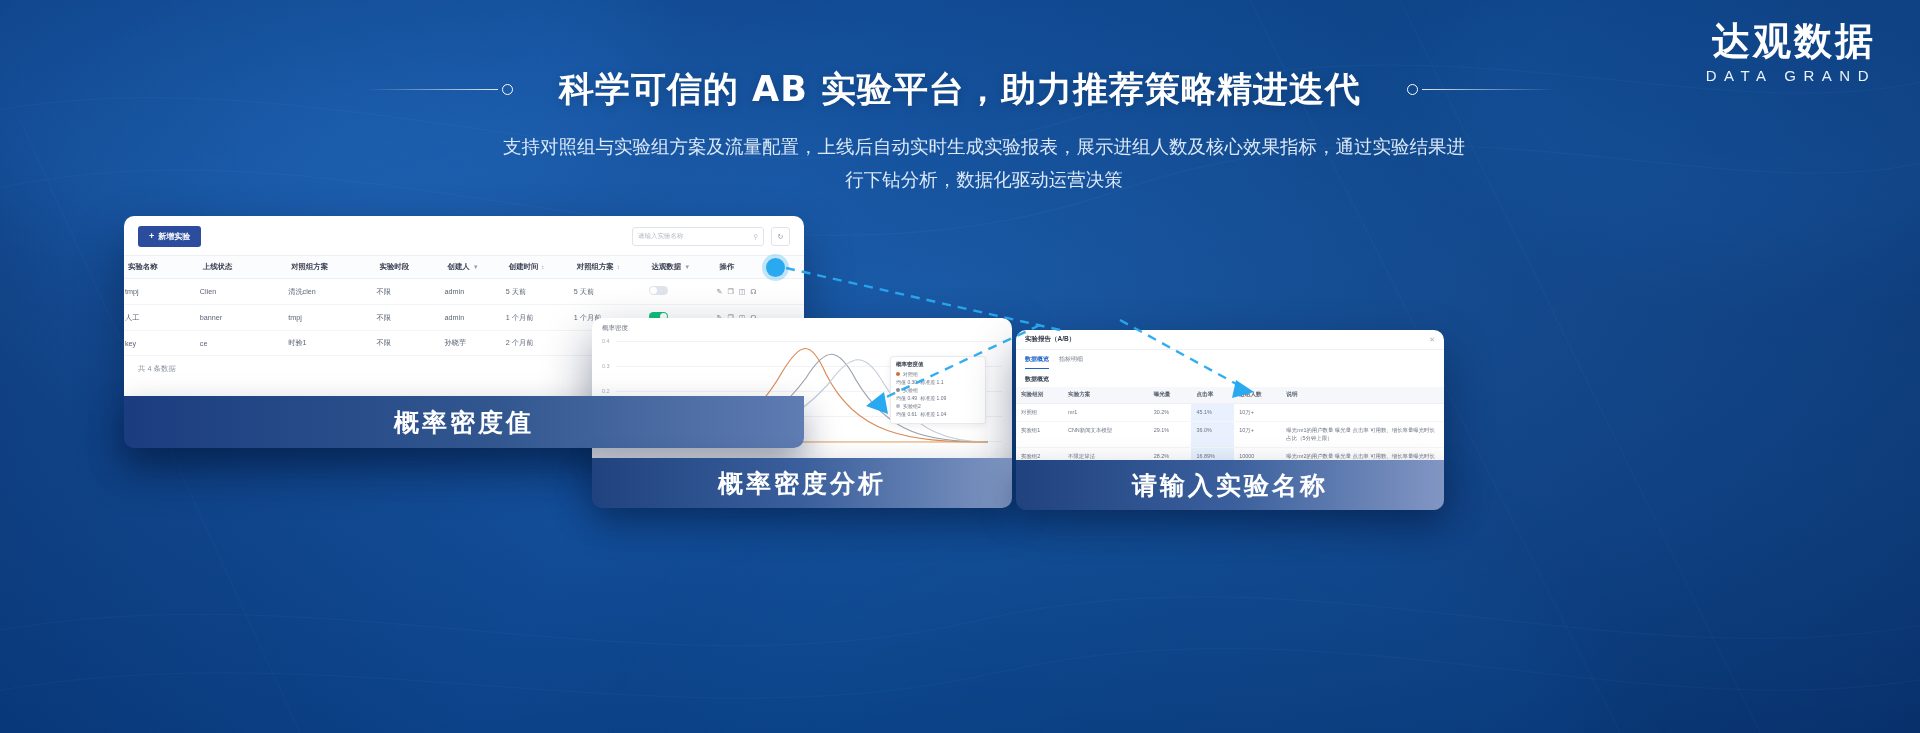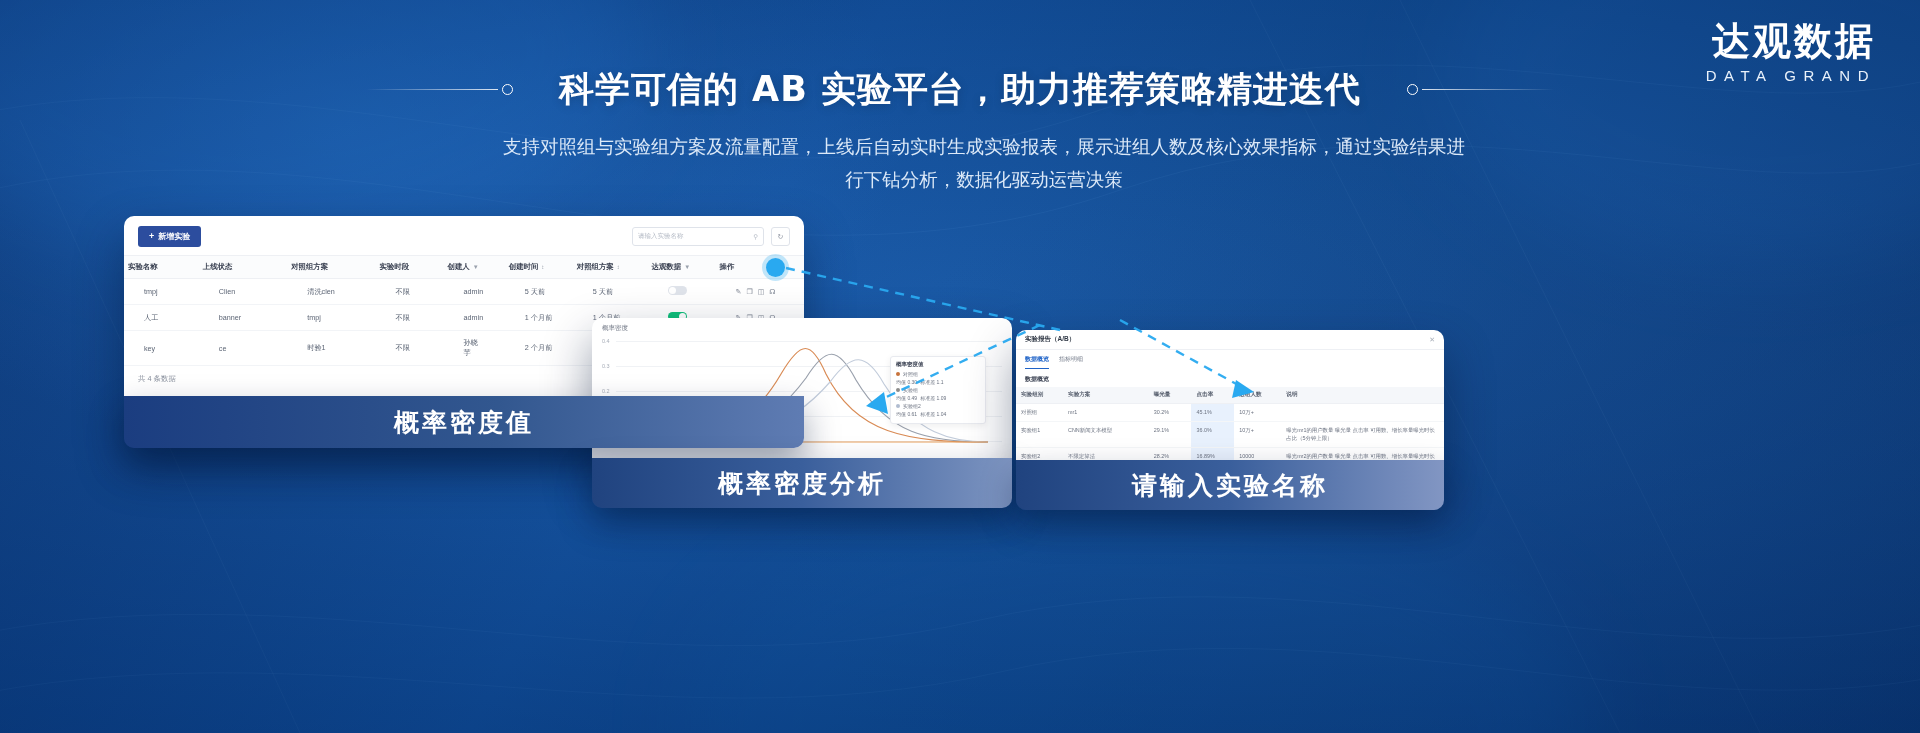--- a/index.html
+++ b/index.html
@@ -69,21 +69,21 @@
   .top-right{display:flex;align-items:center;gap:7px;}
   .srch{width:120px;height:17px;border:1px solid #dfe3ea;border-radius:3px;background:#fff;
     display:flex;align-items:center;justify-content:space-between;padding:0 5px;}
   .srch span{font-size:6.5px;color:#b3b9c4;}
   .ico-sq{width:17px;height:17px;border:1px solid #dfe3ea;border-radius:3px;background:#fff;
     display:flex;align-items:center;justify-content:center;font-size:7px;color:#8d93a0;}
 
   table.exp{width:100%;border-collapse:collapse;table-layout:fixed;}
   table.exp th{font-size:7.4px;color:#3a4152;font-weight:700;text-align:left;
     padding:6px 4px;border-top:1px solid #eef0f4;border-bottom:1px solid #eef0f4;background:#fbfcfd;}
-  table.exp td{font-size:7.2px;color:#5b6474;padding:7px 20px;border-bottom:1px solid #f2f4f7;}
+  table.exp td{font-size:7.2px;color:#5b6474;padding:7px 1px;border-bottom:1px solid #f2f4f7;}
   table.exp th .ic{font-size:6px;color:#9aa1ad;margin-left:3px;}
   .sw{width:19px;height:9px;border-radius:9px;background:#dfe3ea;position:relative;display:inline-block;}
   .sw i{position:absolute;top:1px;left:1px;width:7px;height:7px;border-radius:50%;background:#fff;}
   .sw.on{background:#0fbf7a;}
   .sw.on i{left:11px;}
   .acts{display:flex;gap:5px;color:#7b8290;font-size:7px;}
   .foot-count{font-size:7.4px;color:#8b929f;padding:8px 14px;}
 
   
   #shotB{left:592px;top:318px;width:420px;height:158px;z-index:3;}

